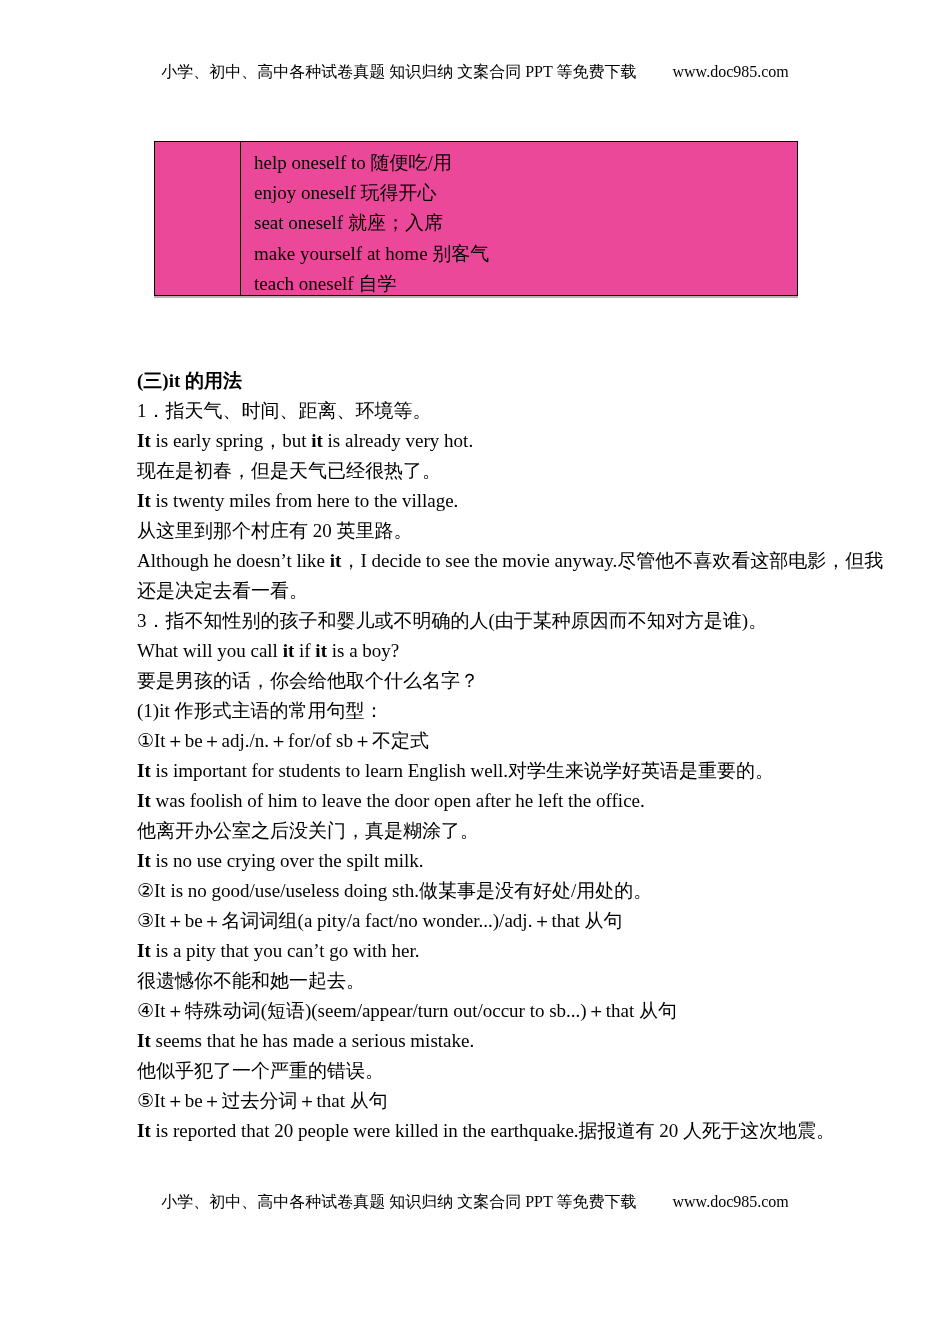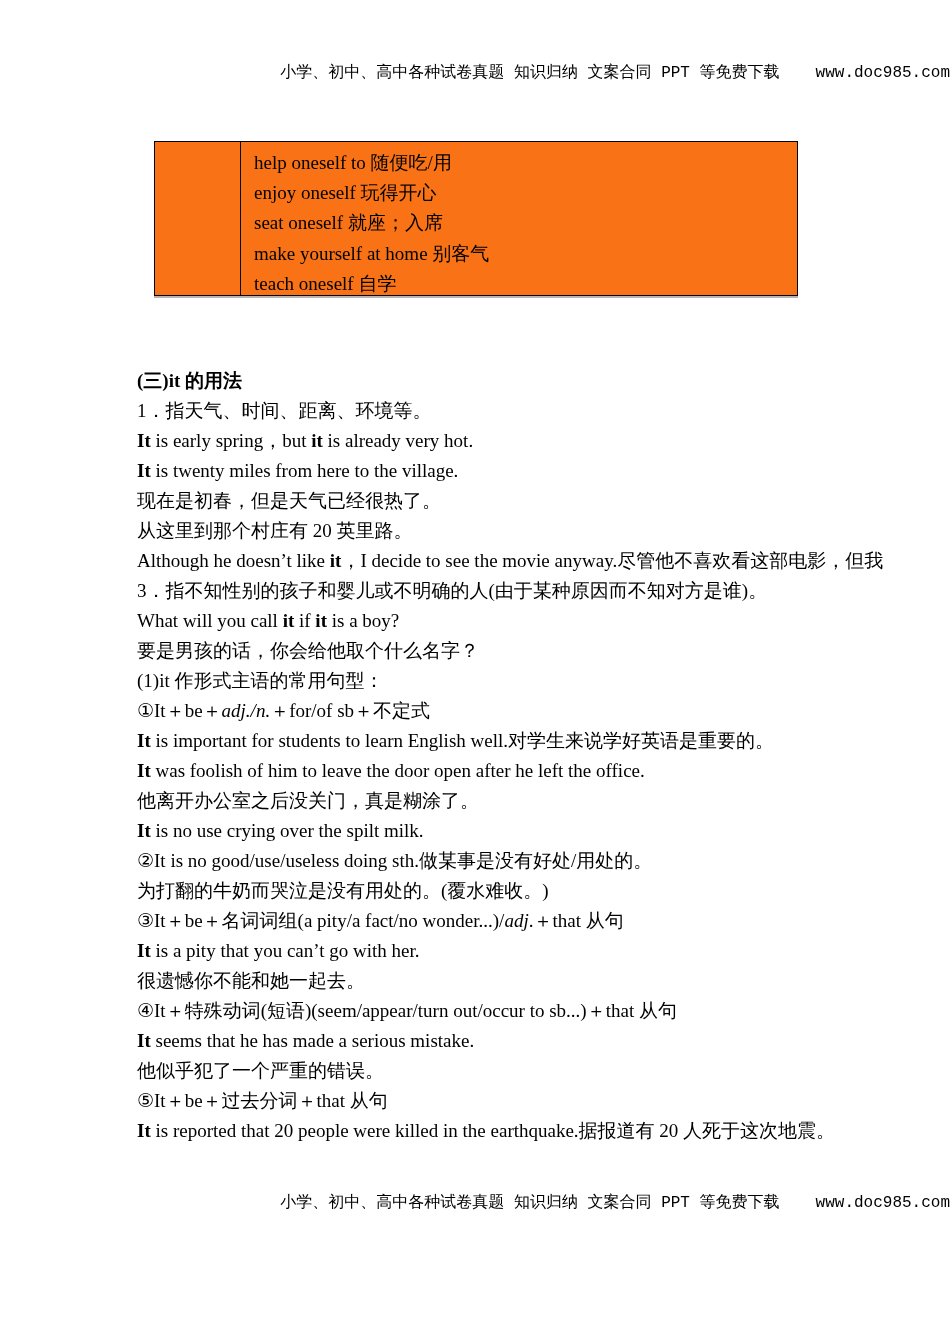--- a/index.html
+++ b/index.html
@@ -4,44 +4,44 @@
 <style>
   html, body { margin:0; padding:0; }
   body {
     width:950px; height:1344px;
     background:#ffffff; color:#000000;
     font-family:"Liberation Serif","DejaVu Sans",serif;
     position:relative; overflow:hidden;
   }
   .page-header, .page-footer {
     position:absolute; left:0; right:0;
-    text-align:right; font-size:16px; white-space:nowrap;font-family:Liberation Mono, monospace;
+    text-align:center; font-size:16px; white-space:nowrap;
   }
   .page-header { top:62px; }
   .page-footer { top:1192px; }
   .hgap { display:inline-block; width:36px; }
 
   .doc-table {
     position:absolute; left:154px; top:141px;
     width:644px; height:155px;
     border:1px solid #000; box-sizing:border-box;
     display:flex;
     box-shadow:0 2px 0 rgba(120,120,120,0.55);
-    background:#f97316;
+    background:#ec4899;
   }
   .cell-left  { width:86px; border-right:1px solid #000; box-sizing:border-box; }
   .cell-right { flex:1; padding:6px 0 0 13px; }
   .tline { font-size:19px; line-height:30.2px; white-space:nowrap; }
 
   .document-body {
     position:absolute; left:137px; top:322px; width:690px;margin-top:44px;
   }
   .line { font-size:19px; line-height:30px; white-space:nowrap; }
   .b { font-weight:bold; }
-  .i { font-style:italic; }
+  .i { }
 </style>
 </head>
 <body>
 
 <div class="page-header">
   <span>小学、初中、高中各种试卷真题 知识归纳 文案合同 PPT 等免费下载</span><span class="hgap"></span><span>www.doc985.com</span>
 </div>
 
 <div class="doc-table">
   <div class="cell-left"></div>
@@ -51,35 +51,35 @@
       <div class="tline">seat oneself 就座；入席</div>
       <div class="tline">make yourself at home 别客气</div>
       <div class="tline">teach oneself 自学</div>
     </div>
 </div>
 
 <div class="document-body">
     <div class="line"><span class="b">(三)it 的用法</span></div>
     <div class="line"><span>1．指天气、时间、距离、环境等。</span></div>
     <div class="line"><span class="b">It</span><span> is early spring，but </span><span class="b">it</span><span> is already very hot.</span></div>
+    <div class="line"><span>现在是初春，但是天气已经很热了。</span></div>
     <div class="line"><span class="b">It</span><span> is twenty miles from here to the village.</span></div>
-    <div class="line"><span>现在是初春，但是天气已经很热了。</span></div>
     <div class="line"><span>从这里到那个村庄有 20 英里路。</span></div>
     <div class="line"><span>Although he doesn’t like </span><span class="b">it</span><span>，I decide to see the movie anyway.尽管他不喜欢看这部电影，但我</span></div>
+    <div class="line"><span>还是决定去看一看。</span></div>
     <div class="line"><span>3．指不知性别的孩子和婴儿或不明确的人(由于某种原因而不知对方是谁)。</span></div>
     <div class="line"><span>What will you call </span><span class="b">it</span><span> if </span><span class="b">it</span><span> is a boy?</span></div>
     <div class="line"><span>要是男孩的话，你会给他取个什么名字？</span></div>
     <div class="line"><span>(1)it 作形式主语的常用句型：</span></div>
     <div class="line"><span>①It＋be＋</span><span class="i">adj./n.</span><span>＋for/of sb＋不定式</span></div>
     <div class="line"><span class="b">It</span><span> is important for students to learn English well.对学生来说学好英语是重要的。</span></div>
     <div class="line"><span class="b">It</span><span> was foolish of him to leave the door open after he left the office.</span></div>
     <div class="line"><span>他离开办公室之后没关门，真是糊涂了。</span></div>
     <div class="line"><span class="b">It</span><span> is no use crying over the spilt milk.</span></div>
     <div class="line"><span>②It is no good/use/useless doing sth.做某事是没有好处/用处的。</span></div>
-    <div class="line"><span>为打翻的牛奶而哭泣是没有用处的。(覆水难收。)</span></div>
     <div class="line"><span>③It＋be＋名词词组(a pity/a fact/no wonder...)/</span><span class="i">adj</span><span>.＋that 从句</span></div>
     <div class="line"><span class="b">It</span><span> is a pity that you can’t go with her.</span></div>
     <div class="line"><span>很遗憾你不能和她一起去。</span></div>
     <div class="line"><span>④It＋特殊动词(短语)(seem/appear/turn out/occur to sb...)＋that 从句</span></div>
     <div class="line"><span class="b">It</span><span> seems that he has made a serious mistake.</span></div>
     <div class="line"><span>他似乎犯了一个严重的错误。</span></div>
     <div class="line"><span>⑤It＋be＋过去分词＋that 从句</span></div>
     <div class="line"><span class="b">It</span><span> is reported that 20 people were killed in the earthquake.据报道有 20 人死于这次地震。</span></div>
   </div>
 

